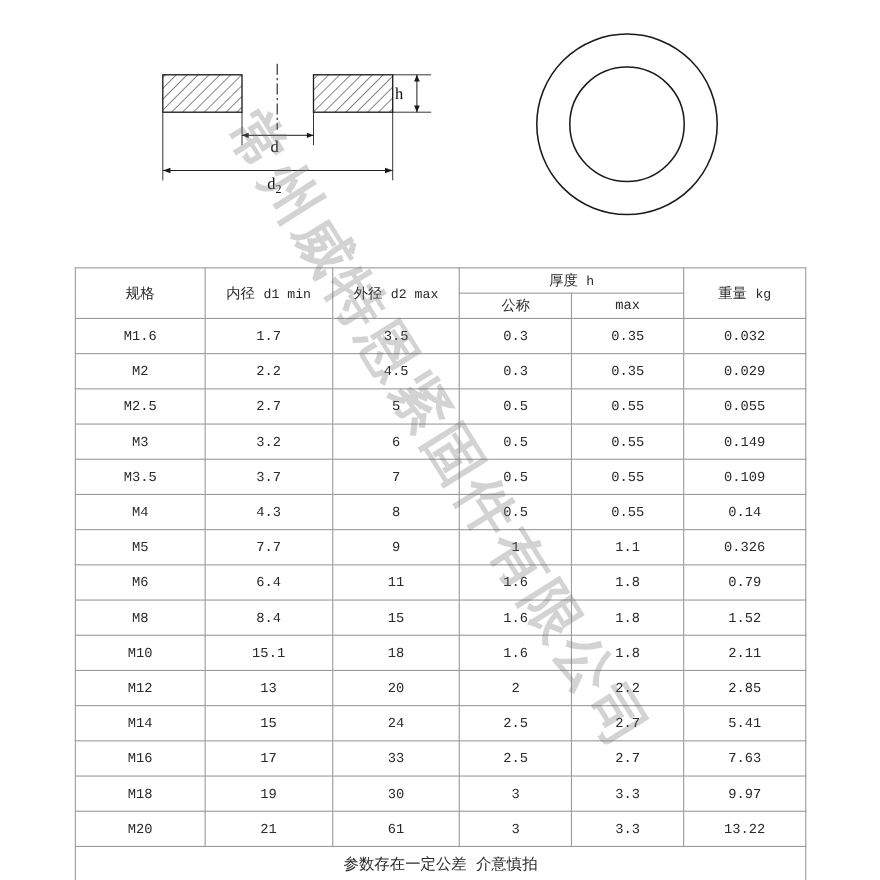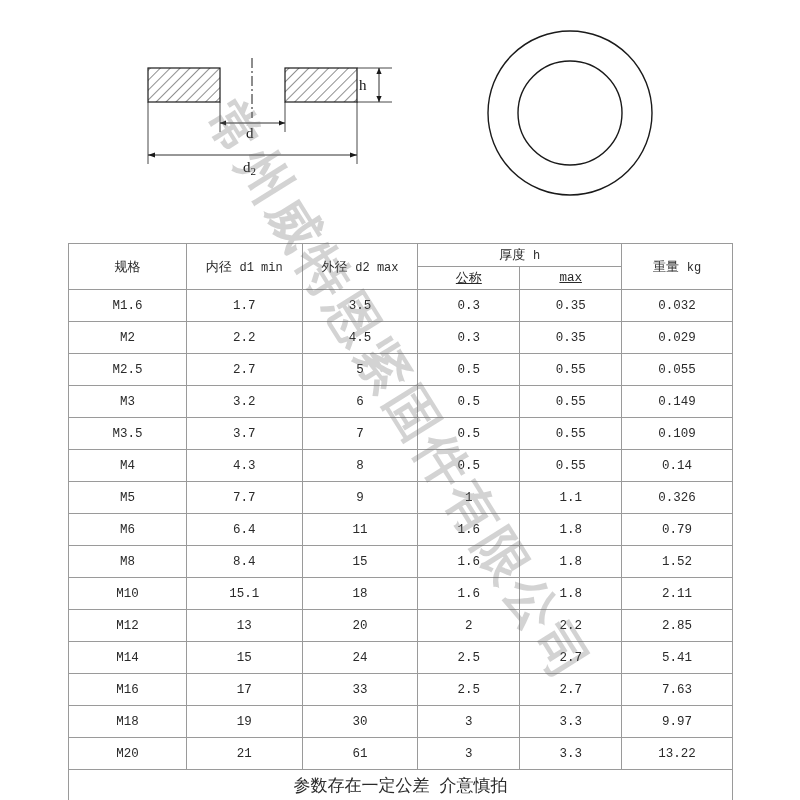--- a/index.html
+++ b/index.html
@@ -74,39 +74,38 @@
     color: #2a2a2a;
     padding: 0;
     height: 31px;
     vertical-align: middle;
   }
   table.spec thead td.grp {
     height: 22px;
   }
   table.spec thead td.sub {
     height: 22px;
-    text-decoration: underline;
   }
   .hdr-zh {
     font-family: "Liberation Sans", sans-serif;
     font-size: 13px;
   }
   .hdr-mix {
     font-family: "Liberation Sans", sans-serif;
     font-size: 13px;
   }
   .hdr-mix .mono {
     font-family: "Liberation Mono", monospace;
     font-size: 12px;
   }
   .note-row td {
     height: 34px;
     text-align: right;
     font-family: "Liberation Sans", sans-serif;
-    font-size: 17px;
+    font-size: 14px;
     padding-right: 12px;
     color: #222;
     border: 1px solid #9a9a9a;
   }
   .col-spec { width: 118px; }
   .col-d1   { width: 116px; }
   .col-d2   { width: 116px; }
   .col-nom  { width: 102px; }
   .col-max  { width: 102px; }
   .col-w    { width: 111px; }

